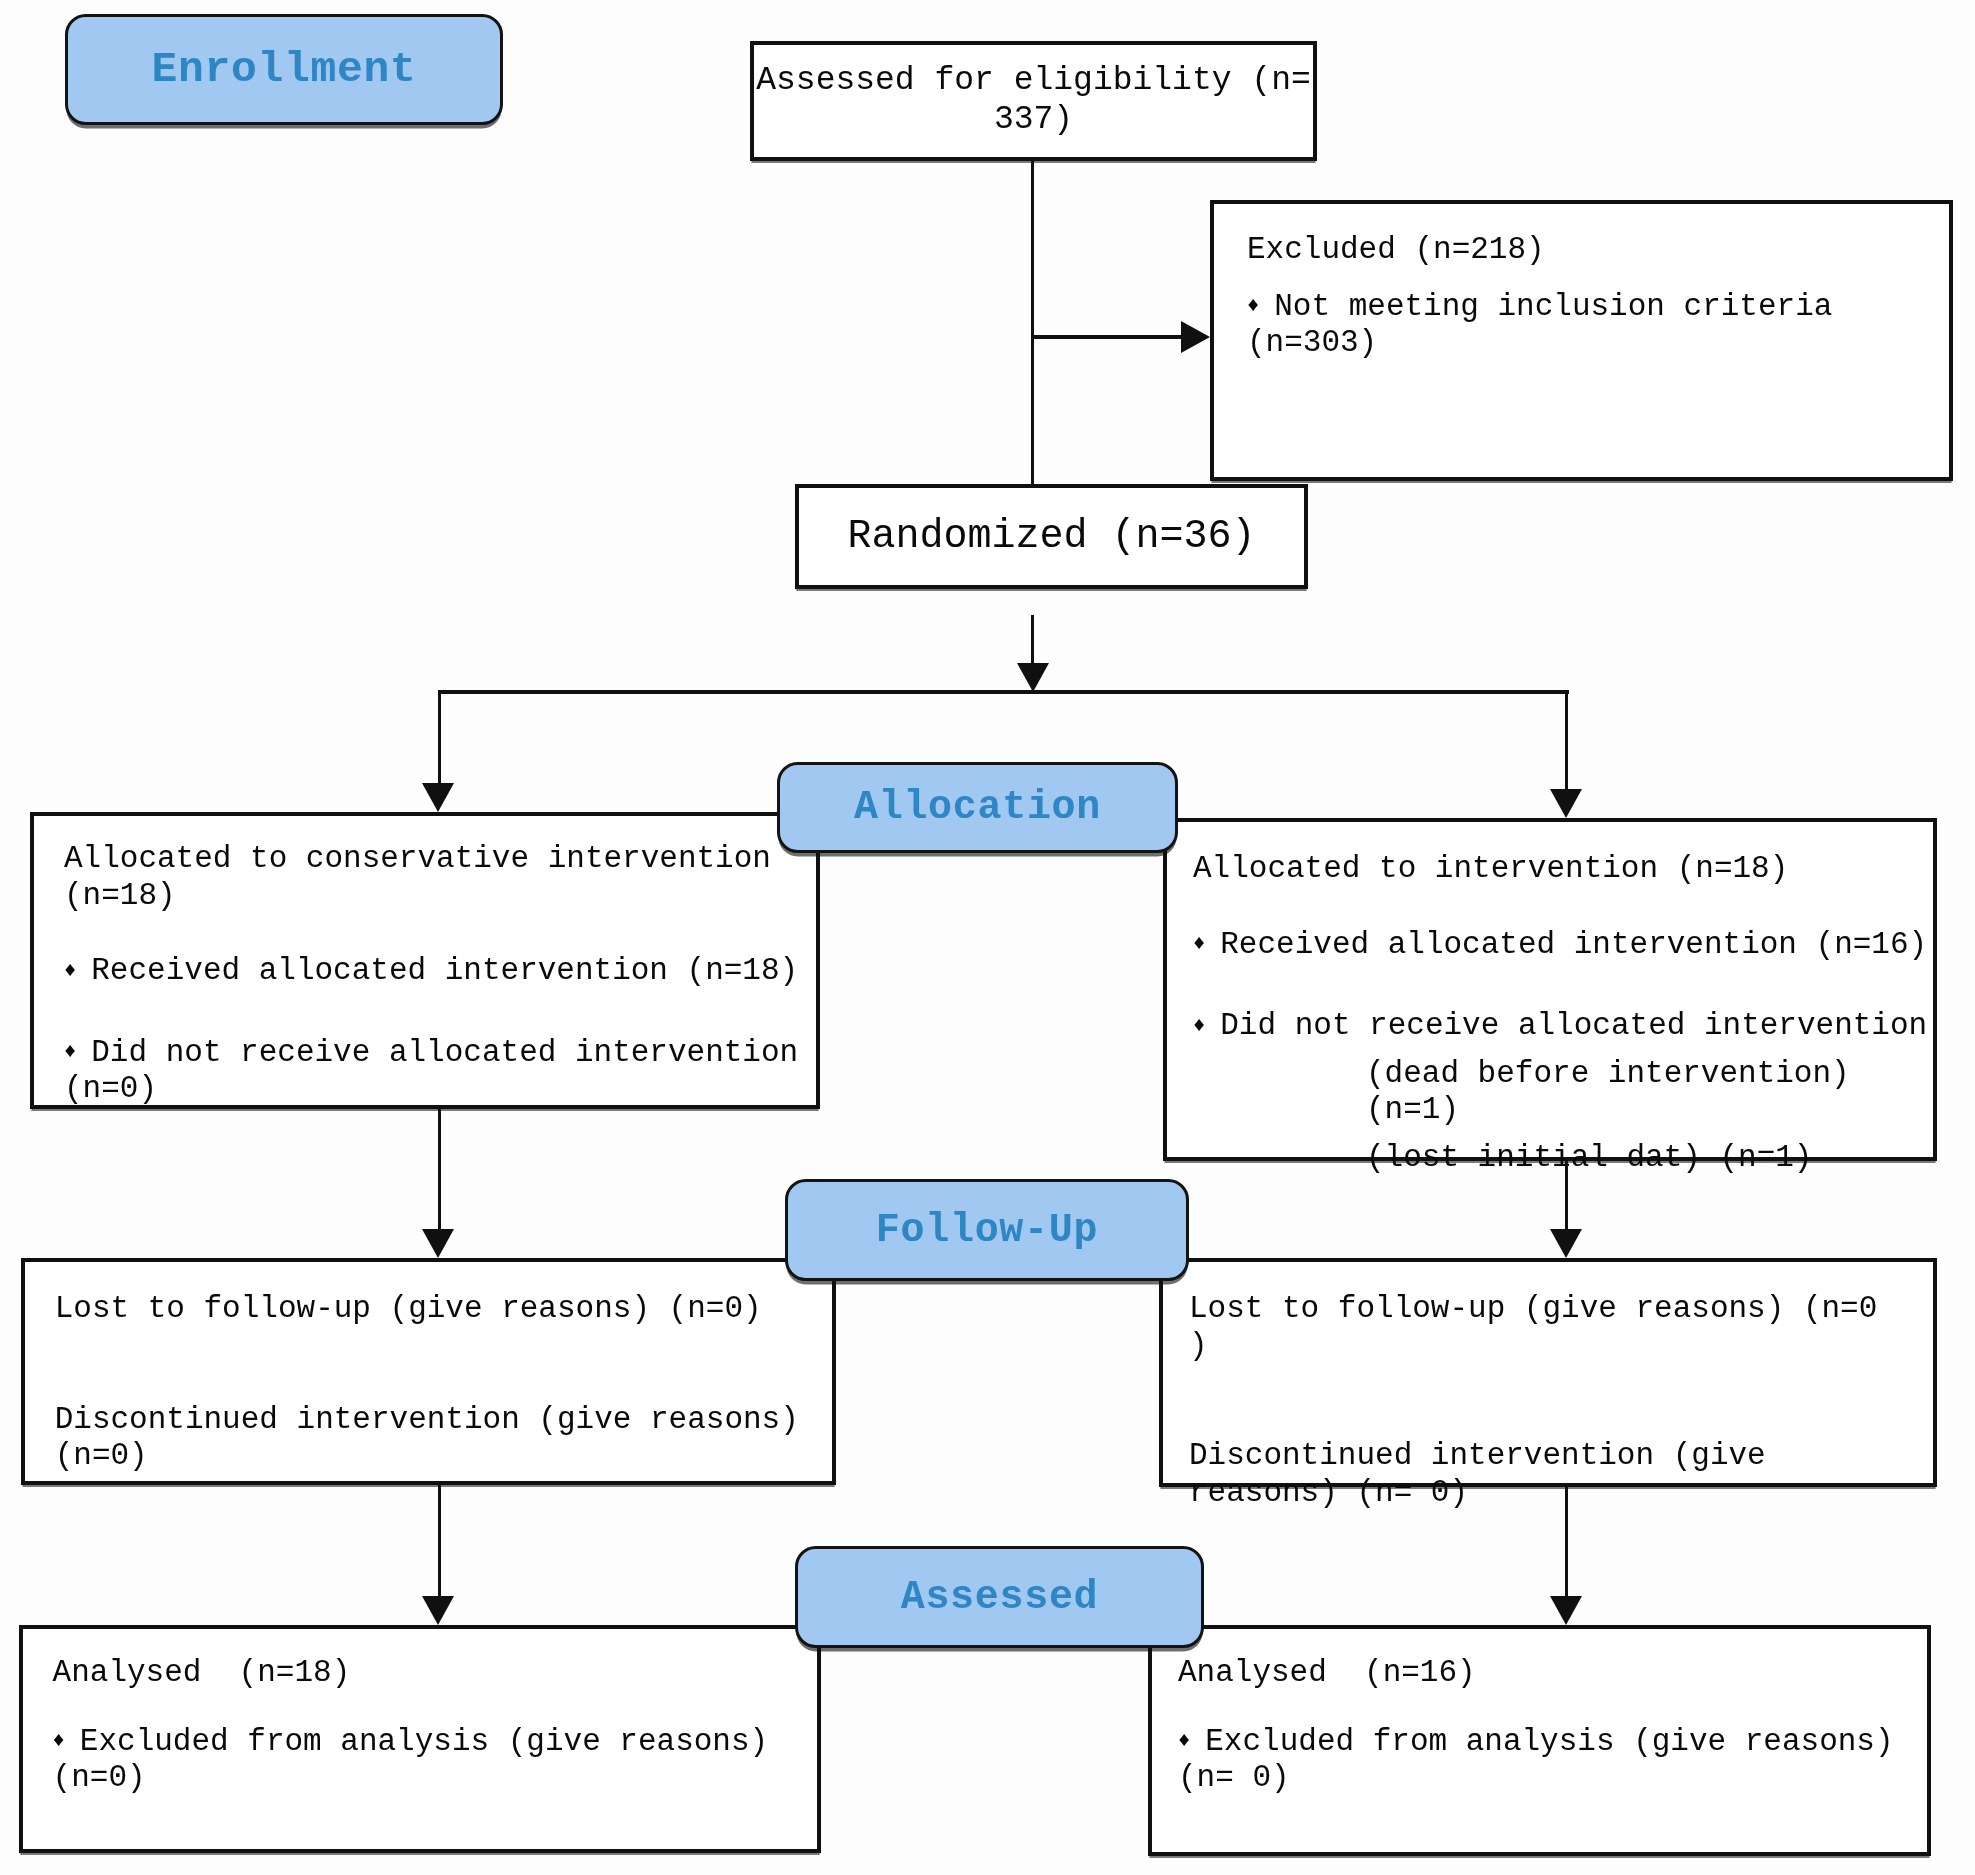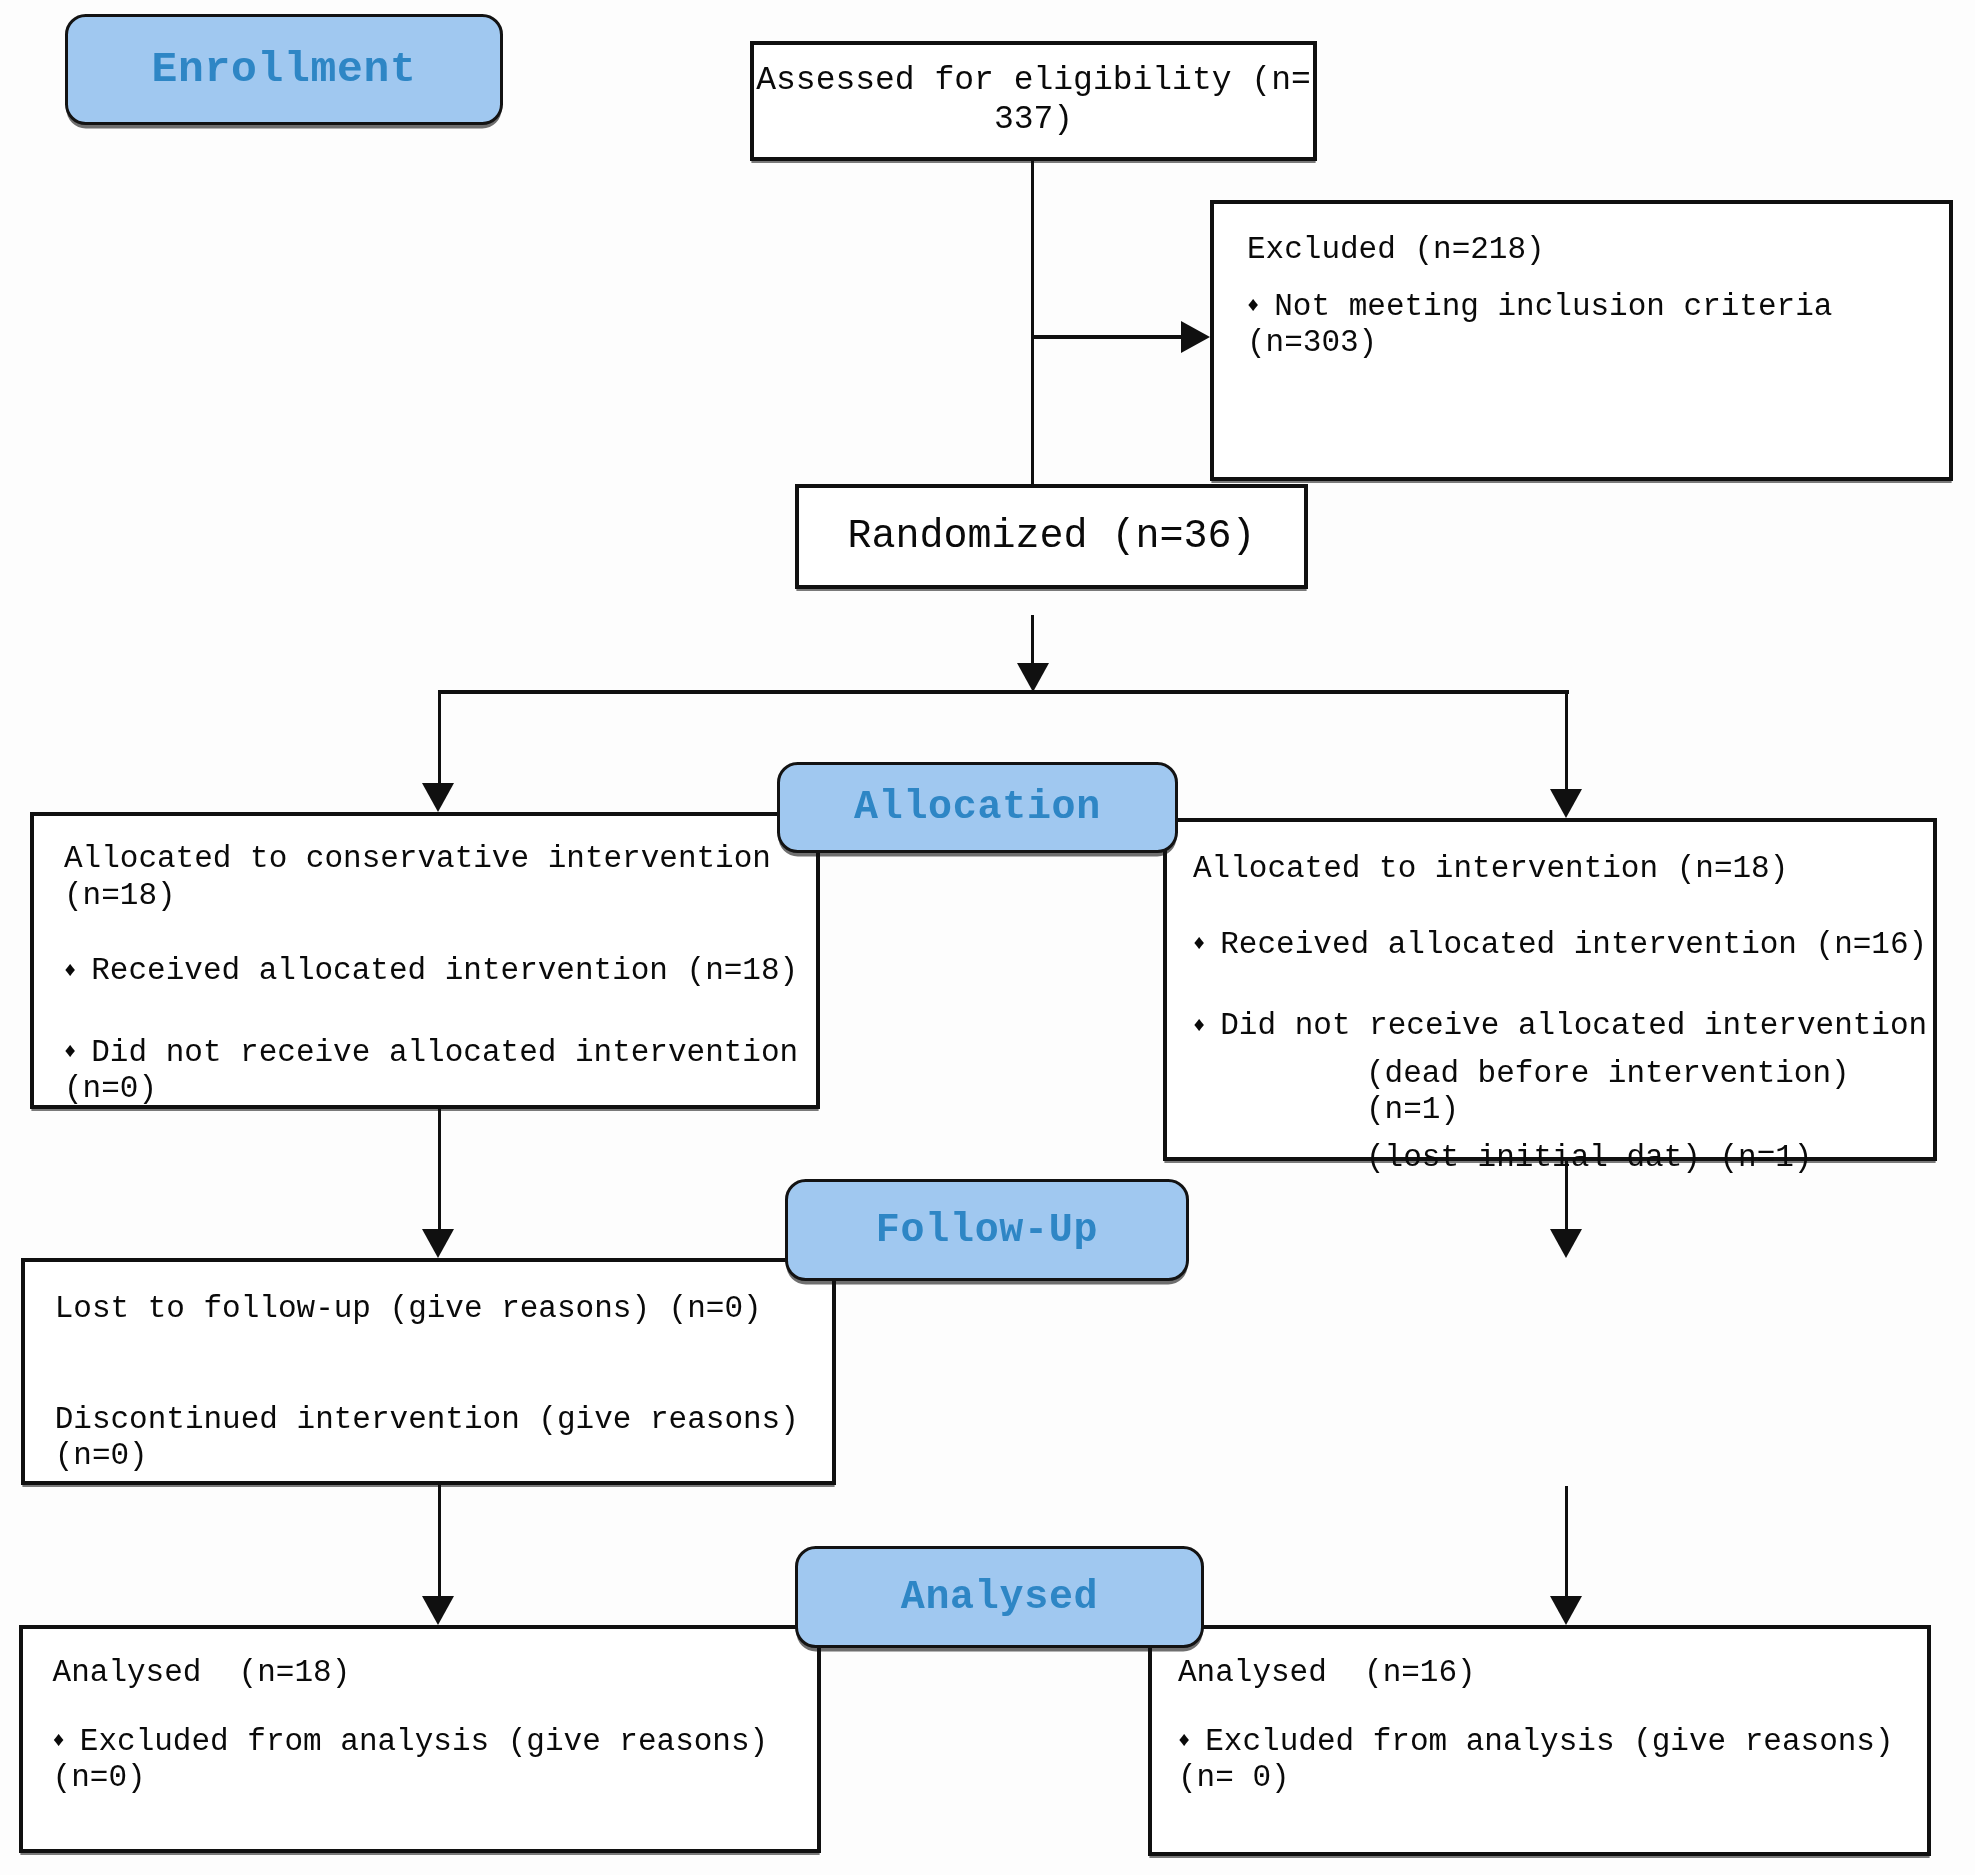--- a/index.html
+++ b/index.html
@@ -146,21 +146,21 @@
   <div class="stage-label l-enroll">
     <span class="txt">Enrollment</span>
   </div>
   <div class="stage-label l-alloc">
     <span class="txt">Allocation</span>
   </div>
   <div class="stage-label l-fu">
     <span class="txt">Follow-Up</span>
   </div>
   <div class="stage-label l-an">
-    <span class="txt">Analysed</span>
+    <span class="txt">Assessed</span>
   </div>
 
   <div class="flowbox center b-assessed">
     <span class="txt">Assessed for eligibility (n= 337)</span>
   </div>
 
   <div class="flowbox b-excluded">
     <div class="txt">Excluded (n=218)</div>
     <div class="bullet-line mt-sm">
       <span class="bullet">♦</span><span class="txt">Not meeting inclusion criteria (n=303)</span>
@@ -191,20 +191,24 @@
     </div>
     <div class="txt sub-line">(dead before intervention) (n=1)</div>
     <div class="txt sub-line">(lost initial dat) (n=1)</div>
   </div>
 
   <div class="flowbox b-fu-left">
     <div class="txt">Lost to follow-up (give reasons) (n=0)</div>
     <div class="txt mt-xl">Discontinued intervention (give reasons) (n=0)</div>
   </div>
 
+  <div class="flowbox b-fu-right">
+    <div class="txt">Lost to follow-up (give reasons) (n=0  )</div>
+    <div class="txt mt-xl">Discontinued intervention (give reasons) (n= 0)</div>
+  </div>
 
   <div class="flowbox b-an-left">
     <div class="txt">Analysed  (n=18)</div>
     <div class="bullet-line mt-an">
       <span class="bullet">♦</span><span class="txt">Excluded from analysis (give reasons) (n=0)</span>
     </div>
   </div>
 
   <div class="flowbox b-an-right">
     <div class="txt">Analysed  (n=16)</div>

